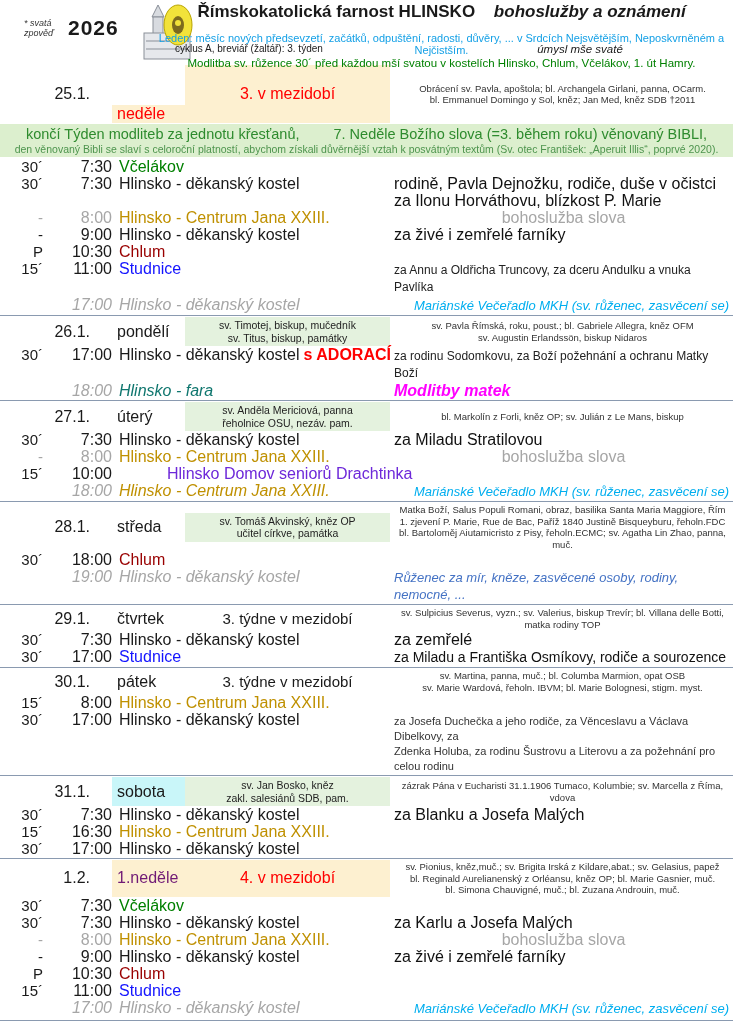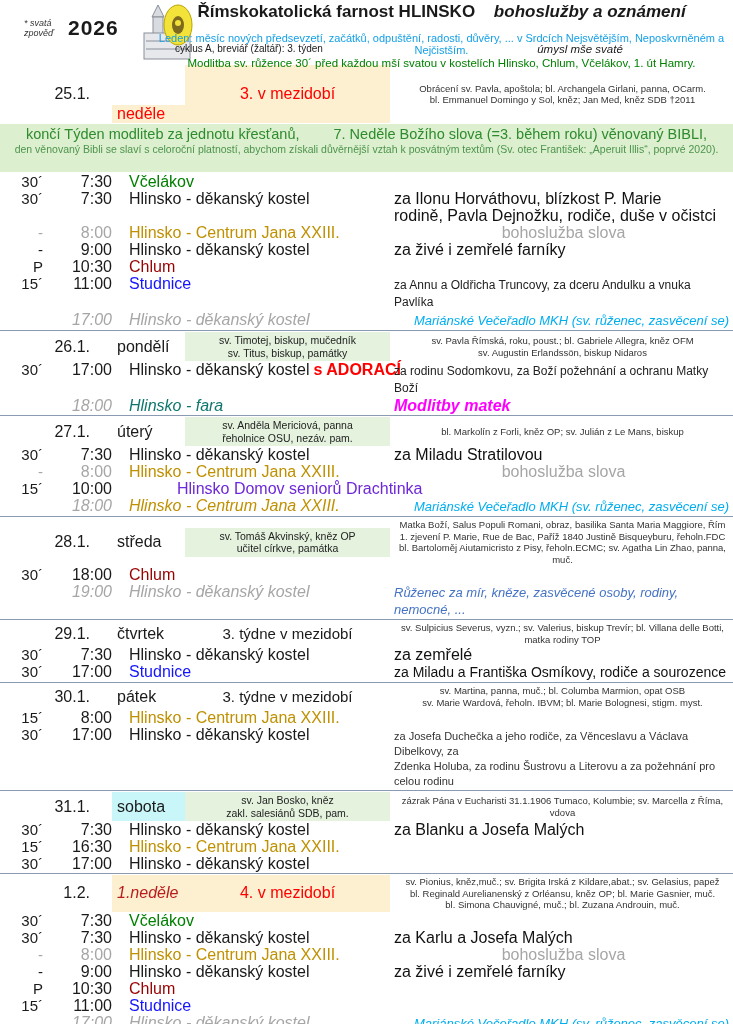--- a/index.html
+++ b/index.html
@@ -27,27 +27,27 @@
   .c-day{width:73px;font-size:16px;padding-left:5px;align-self:stretch;display:flex;align-items:center}
   .c-mid{width:205px;align-self:stretch;display:flex;align-items:center;justify-content:center}
   .c-rth{flex:1;padding:1px 4px 1px 6px}
   .rt-line{font-size:9.5px;line-height:11.5px;text-align:center;color:#333}
   .feast{color:#ff0000;font-size:16px}
   .feast-plain{font-size:15px;color:#1a1a1a}
   .saint-box{background:#e4f2de;width:100%;padding:2px 12px;text-align:center}
   .sb-line{font-size:10.5px;line-height:12.5px;color:#222}
   .bg-yellow{background:#fdf0d0}
   .bg-cyanband{background:#c9f6f9}
-  .banner{background:#dcefce;text-align:center;padding:2px 0 17px 0;margin:1px 0}
+  .banner{background:#dcefce;text-align:center;padding:2px 0 2px 0;margin:1px 0}
   .bn-1{font-size:14.5px;color:#2e8b2e;line-height:17px;display:flex;justify-content:center;gap:34px}
   .bn-2{font-size:10.5px;color:#4d944d;line-height:12px}
   .row{display:flex;align-items:baseline;min-height:17px;line-height:17px}
   .c-prep{width:48px;text-align:right;padding-right:5px;font-size:15px}
   .c-time{width:64px;text-align:right;font-size:16px}
-  .c-place{width:278px;padding-left:17px;font-size:16px;white-space:nowrap}
+  .c-place{width:278px;padding-left:7px;font-size:16px;white-space:nowrap}
   .c-int{flex:1;padding-left:4px}
   .muted{color:#a6a6a6}
   .mutedi{color:#a6a6a6;font-style:italic}
   .it{font-style:italic}
   .sfx{color:#ff0000;font-weight:bold;margin-left:4px}
   .int-line{line-height:17px}
   .r-big .int-line{font-size:16px;color:#111}
   .r-mid .int-line{font-size:14px;color:#111}
   .r-gray .int-line{font-size:16px;color:#a6a6a6;text-align:center}
   .r-med .int-line{font-size:12px;color:#222}
@@ -119,22 +119,22 @@
         <div class="c-prep">30´</div>
         <div class="c-time">7:30</div>
         <div class="c-place"><div style="display: inline; color: rgb(0, 128, 0);">Včelákov</div></div>
         <div class="c-int "></div>
       </div>
       <div class="row">
         <div class="c-prep">30´</div>
         <div class="c-time">7:30</div>
         <div class="c-place"><div style="display: inline; color: rgb(26, 26, 26);">Hlinsko - děkanský kostel</div></div>
         <div class="c-int r-big">
+          <div class="int-line">rodině, Pavla Dejnožku, rodiče, duše v očistci</div>
           <div class="int-line">za Ilonu Horváthovu, blízkost P. Marie</div>
-          <div class="int-line">rodině, Pavla Dejnožku, rodiče, duše v očistci</div>
         </div>
       </div>
       <div class="row">
         <div class="c-prep muted">-</div>
         <div class="c-time muted">8:00</div>
         <div class="c-place"><div style="display: inline; color: rgb(191, 144, 0);">Hlinsko - Centrum Jana XXIII.</div></div>
         <div class="c-int r-gray">
           <div class="int-line">bohoslužba slova</div>
         </div>
       </div>
@@ -364,21 +364,21 @@
       <div class="row">
         <div class="c-prep">30´</div>
         <div class="c-time">17:00</div>
         <div class="c-place"><div style="display: inline; color: rgb(26, 26, 26);">Hlinsko - děkanský kostel</div></div>
         <div class="c-int "></div>
       </div>
     </div>
     <div class="sec">
       <div class="sec-h">
         <div class="c-date">1.2.</div>
-        <div class="c-day bg-yellow" style="color: #b91c1c; font-style: italic;">1.neděle</div>
+        <div class="c-day bg-yellow" style="color: #701a75;">1.neděle</div>
         <div class="c-mid bg-yellow">
           <div class="feast">4. v mezidobí</div>
         </div>
         <div class="c-rth">
           <div class="rt-line">sv. Pionius, kněz,muč.; sv. Brigita Irská z Kildare,abat.; sv. Gelasius, papež</div>
           <div class="rt-line">bl. Reginald Aurelianenský z Orléansu, kněz OP; bl. Marie Gasnier, muč.</div>
           <div class="rt-line">bl. Simona Chauvigné, muč.; bl. Zuzana Androuin, muč.</div>
         </div>
       </div>
       <div class="row">

